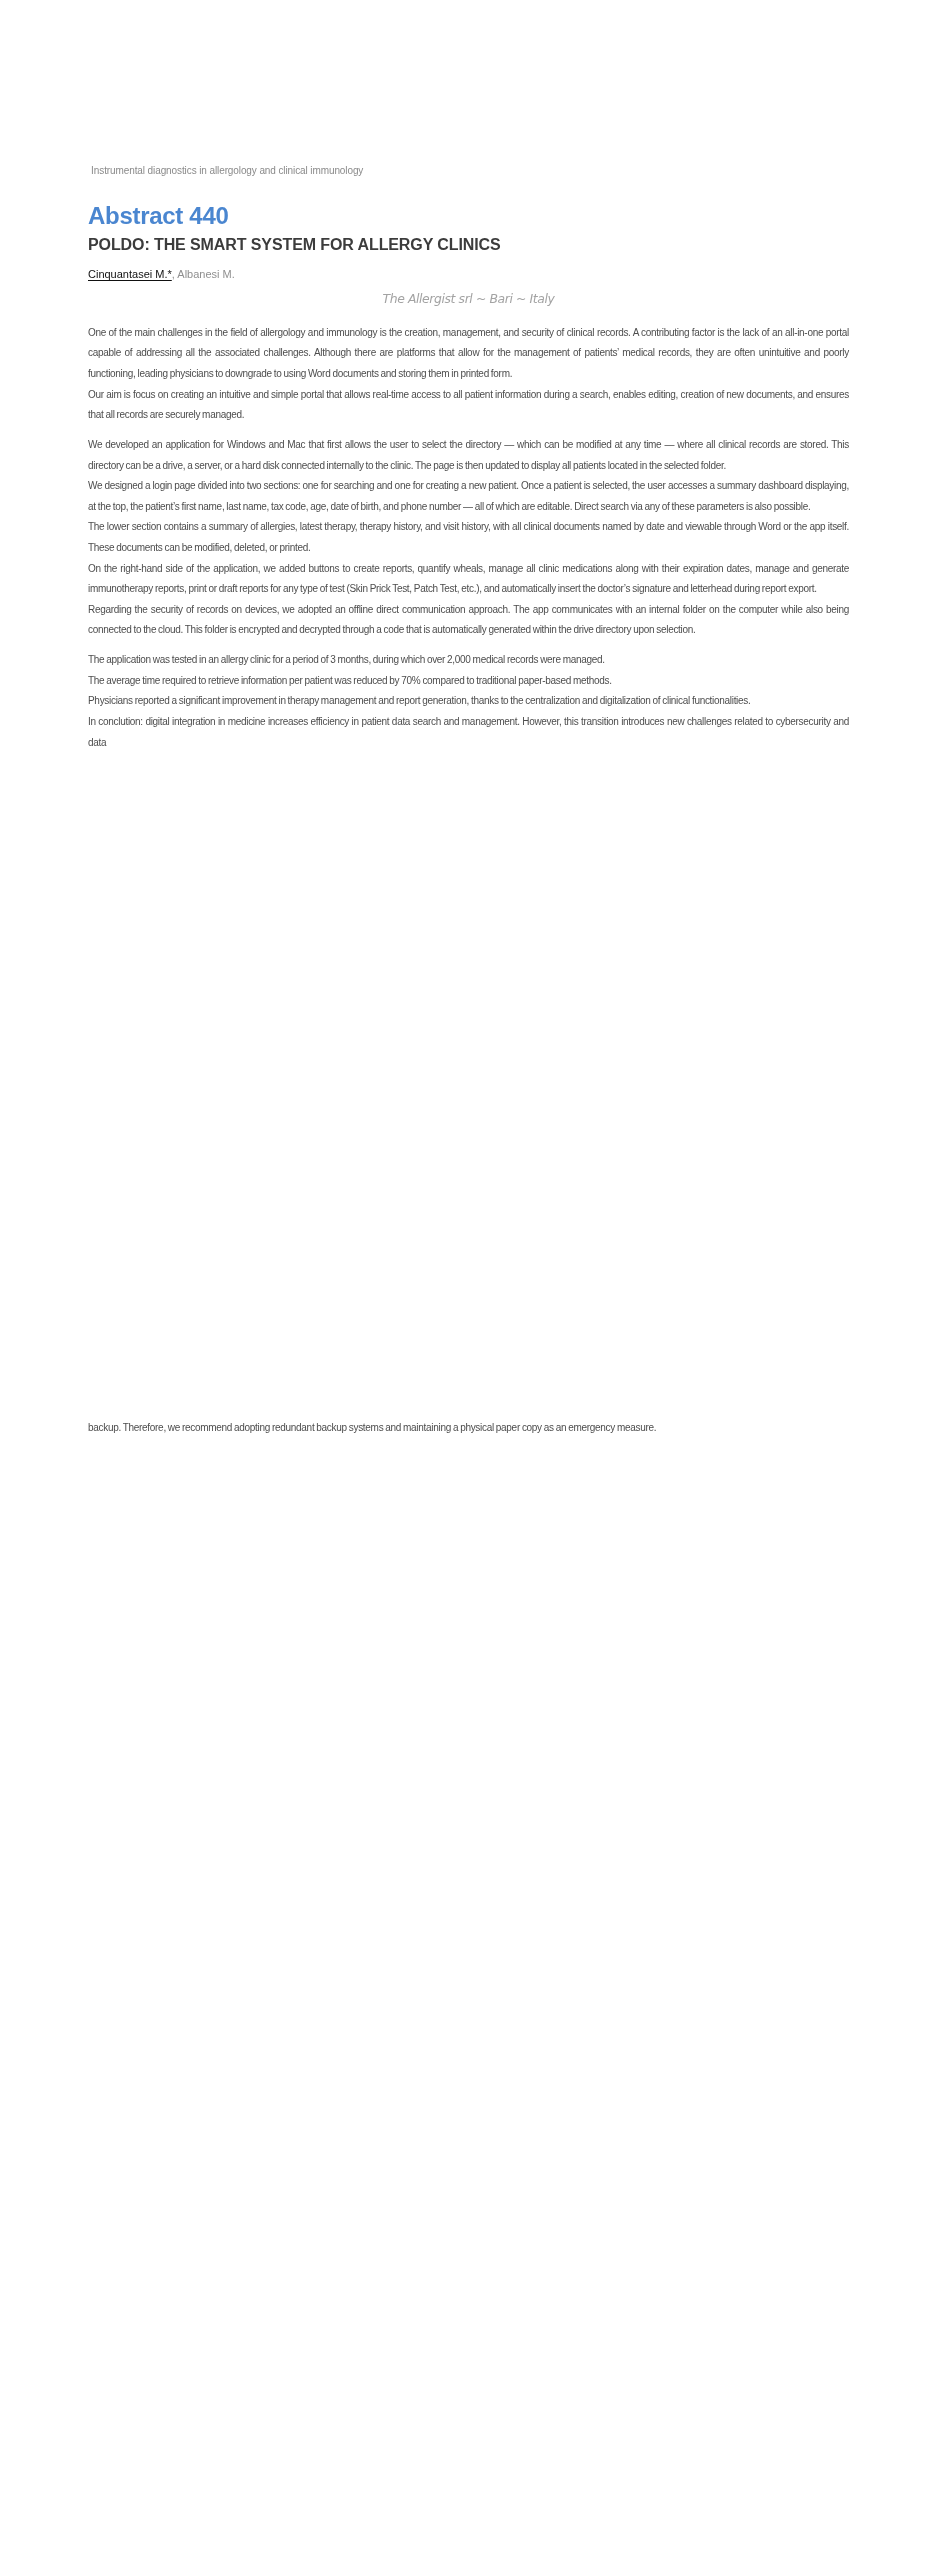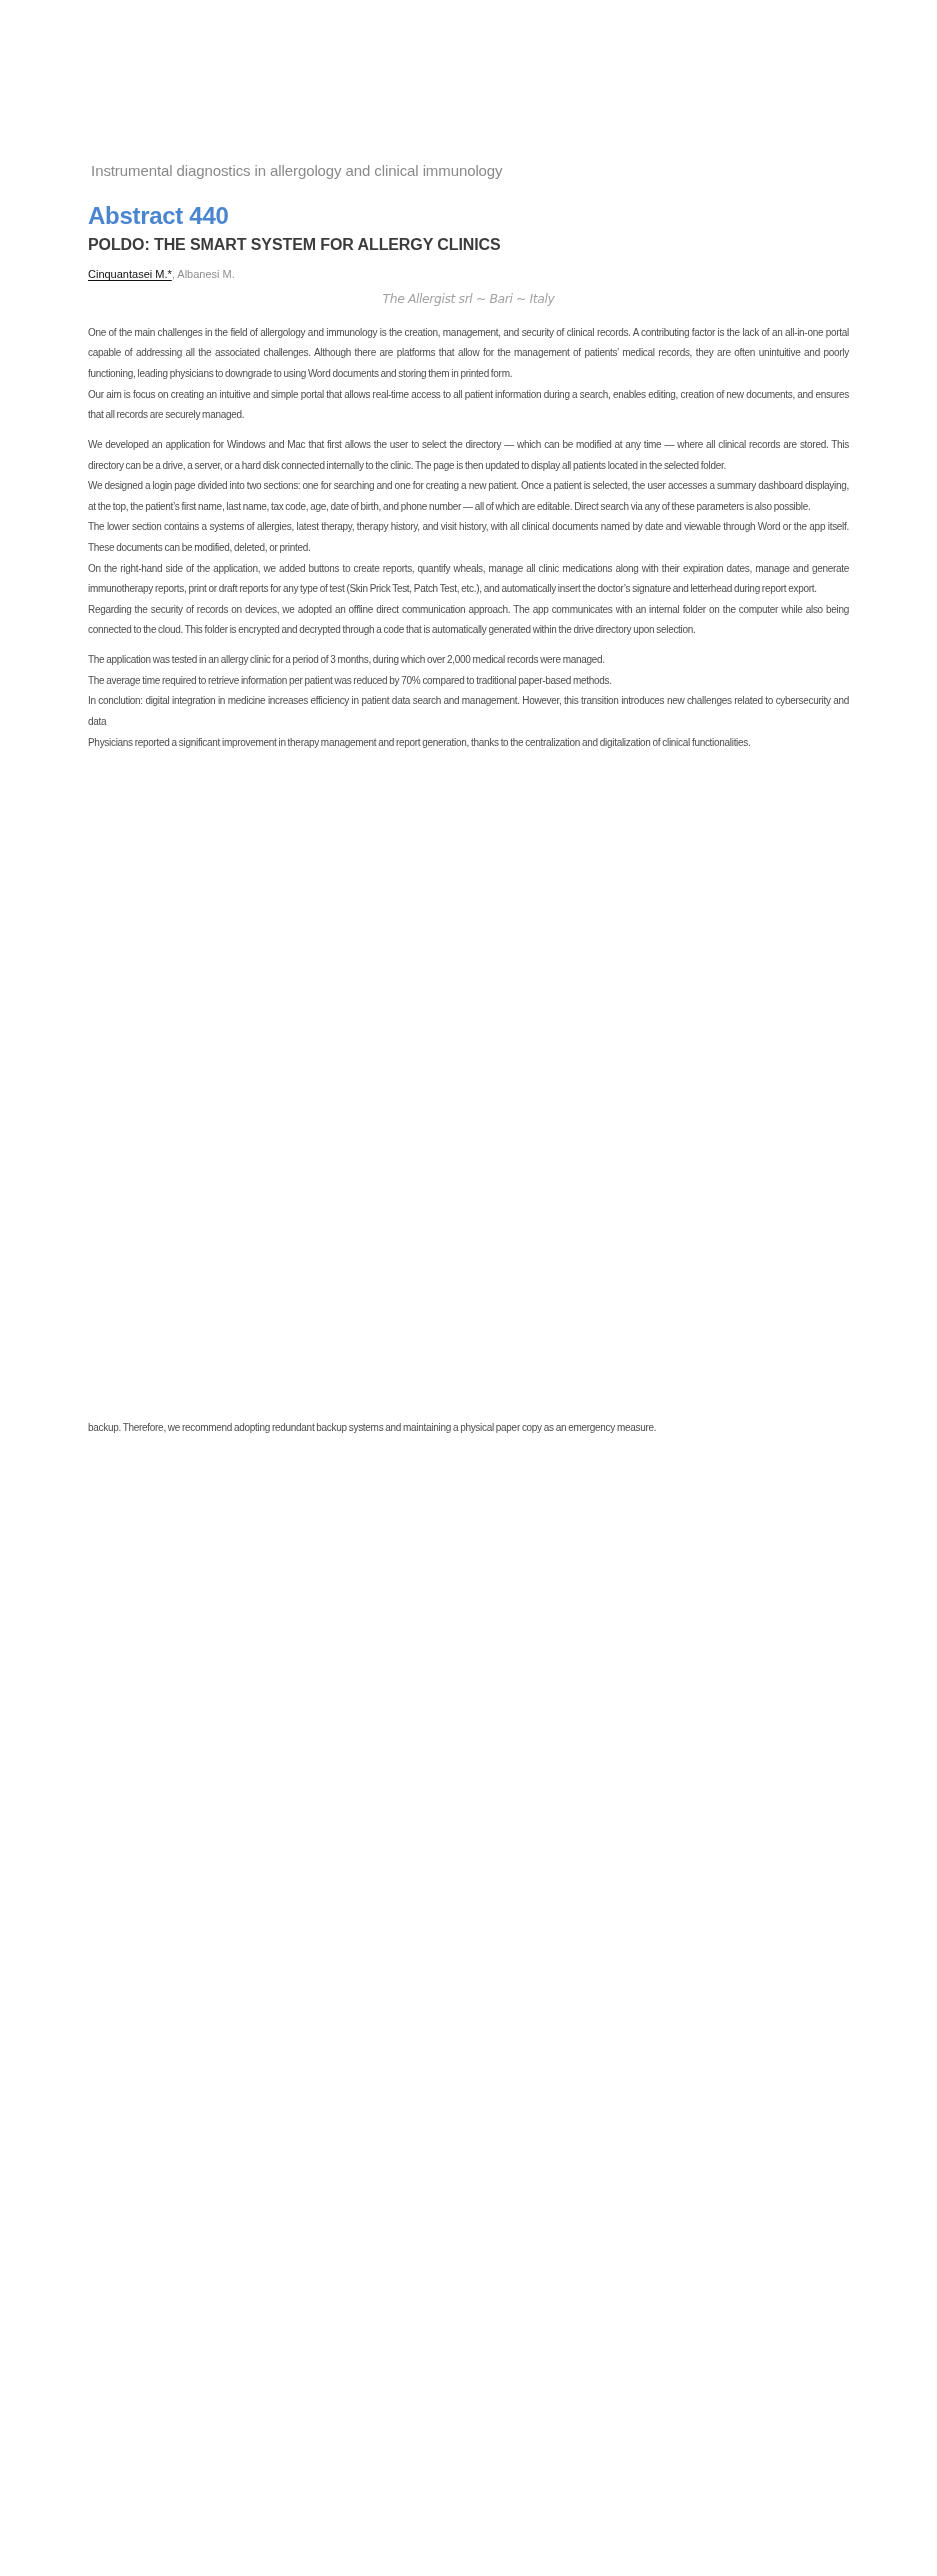--- a/index.html
+++ b/index.html
@@ -2,21 +2,21 @@
 <html style="font-size:8.2px"><head>
   <meta charset="utf-8">
   <style>
     html, body { margin: 0; padding: 0; background: #ffffff; }
     body { width: 937px; height: 2651px; position: relative; overflow: hidden; }
     .page-top {
       position: absolute; left: 88px; top: 165px; width: 761px;
     }
     .category {
       font-family: "Liberation Sans", sans-serif;
-      font-size: 15px; color: #8a8a8a; margin: 0 0 0 3.1px; line-height: 12.4px;
+      font-size: 10px; color: #8a8a8a; margin: 0 0 0 3.1px; line-height: 12.4px;
       letter-spacing: -0.1px;
     }
     .abstract-number {
       font-family: "Liberation Sans", sans-serif;
       font-weight: bold; font-size: 24px; color: #4a86d0;
       margin: 23px 0 0 0; line-height: 31px; letter-spacing: -0.3px;
     }
     .abstract-title {
       font-family: "Liberation Sans", sans-serif;
       font-weight: bold; font-size: 16px; color: #3c3c3c;
@@ -60,29 +60,29 @@
   <div class="affiliation">The Allergist srl ~ Bari ~ Italy</div>
 
   <div class="sections body-text">
     <div class="section">
       <p>One of the main challenges in the field of allergology and immunology is the creation, management, and security of clinical records. A contributing factor is the lack of an all-in-one portal capable of addressing all the associated challenges. Although there are platforms that allow for the management of patients’ medical records, they are often unintuitive and poorly functioning, leading physicians to downgrade to using Word documents and storing them in printed form.</p>
       <p>Our aim is focus on creating an intuitive and simple portal that allows real-time access to all patient information during a search, enables editing, creation of new documents, and ensures that all records are securely managed.</p>
     </div>
     <div class="section">
       <p>We developed an application for Windows and Mac that first allows the user to select the directory — which can be modified at any time — where all clinical records are stored. This directory can be a drive, a server, or a hard disk connected internally to the clinic. The page is then updated to display all patients located in the selected folder.</p>
       <p>We designed a login page divided into two sections: one for searching and one for creating a new patient. Once a patient is selected, the user accesses a summary dashboard displaying, at the top, the patient’s first name, last name, tax code, age, date of birth, and phone number — all of which are editable. Direct search via any of these parameters is also possible.</p>
-      <p>The lower section contains a systems of allergies, latest therapy, therapy history, and visit history, with all clinical documents named by date and viewable through Word or the app itself. These documents can be modified, deleted, or printed.</p>
+      <p>The lower section contains a summary of allergies, latest therapy, therapy history, and visit history, with all clinical documents named by date and viewable through Word or the app itself. These documents can be modified, deleted, or printed.</p>
       <p>On the right-hand side of the application, we added buttons to create reports, quantify wheals, manage all clinic medications along with their expiration dates, manage and generate immunotherapy reports, print or draft reports for any type of test (Skin Prick Test, Patch Test, etc.), and automatically insert the doctor’s signature and letterhead during report export.</p>
       <p>Regarding the security of records on devices, we adopted an offline direct communication approach. The app communicates with an internal folder on the computer while also being connected to the cloud. This folder is encrypted and decrypted through a code that is automatically generated within the drive directory upon selection.</p>
     </div>
     <div class="section">
       <p>The application was tested in an allergy clinic for a period of 3 months, during which over 2,000 medical records were managed.</p>
       <p>The average time required to retrieve information per patient was reduced by 70% compared to traditional paper-based methods.</p>
+      <p>Physicians reported a significant improvement in therapy management and report generation, thanks to the centralization and digitalization of clinical functionalities.</p>
       <p style="text-align-last: justify;">In conclution: digital integration in medicine increases efficiency in patient data search and management. However, this transition introduces new challenges related to cybersecurity and data</p>
-      <p>Physicians reported a significant improvement in therapy management and report generation, thanks to the centralization and digitalization of clinical functionalities.</p>
     </div>
   </div>
 </div>
 
 <div class="page-bottom body-text">
   <p style="margin:0;">backup. Therefore, we recommend adopting redundant backup systems and maintaining a physical paper copy as an emergency measure.</p>
 </div>
 
 
 </body></html>

